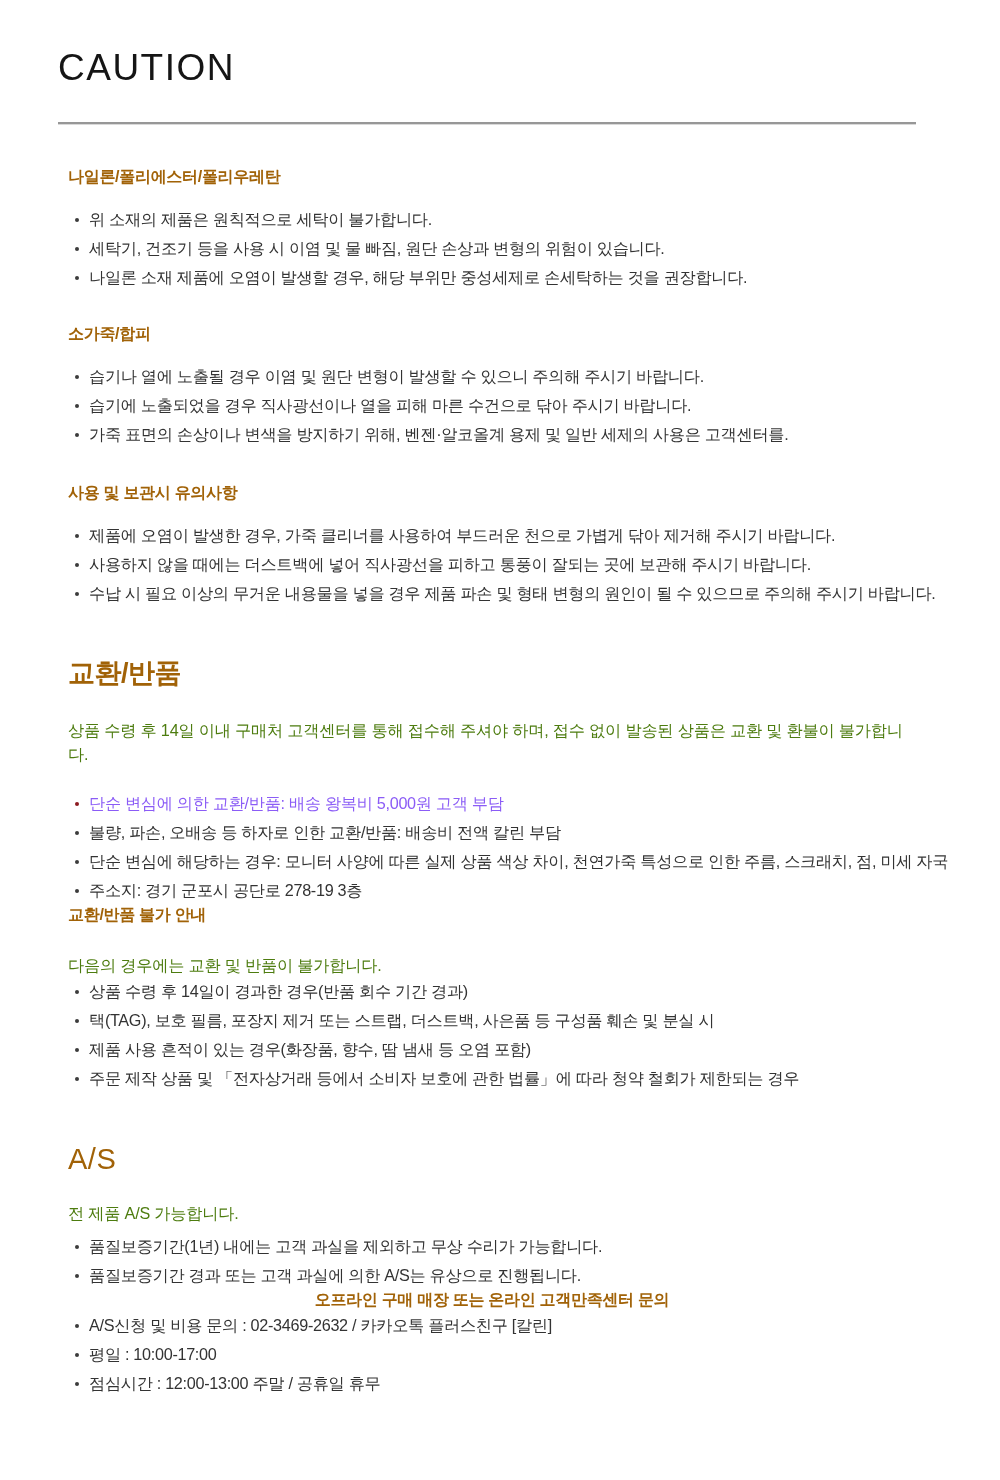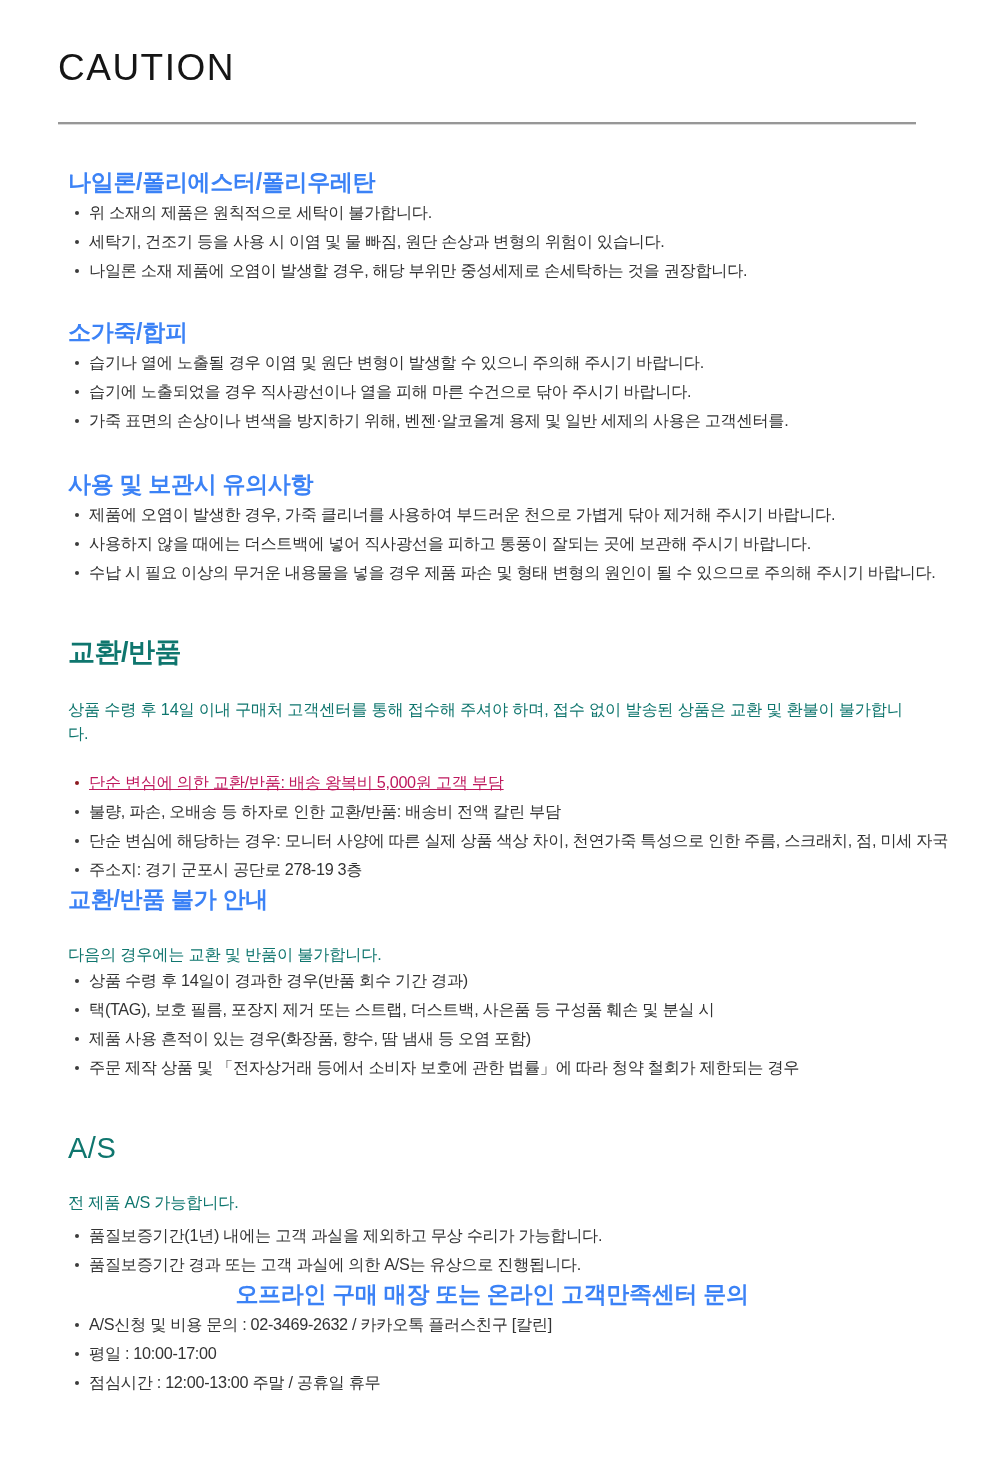--- a/index.html
+++ b/index.html
@@ -29,42 +29,42 @@
     margin-top: 33px;
     height: 2px;
     background: #979797;
     border-bottom: 1px solid #d9d9d9;
   }
   .content {
     padding-left: 10px;
   }
   h3.sub-heading {
     margin: 0;
-    font-size: 23px;
+    font-size: 16px;
     font-weight: 700;
-    color: #3b82f6;
+    color: #a16207;
     letter-spacing: -0.3px;
   }
   .big-title {
     margin: 0;
     font-size: 27px;
     font-weight: 700;
-    color: #0f766e;
+    color: #a16207;
     letter-spacing: -0.5px;
   }
   .big-title.light {
     font-weight: 400;
     font-size: 29px;
     letter-spacing: 0.5px;
   }
   p.intro {
     margin: 0;
     font-size: 16.2px;
     line-height: 24px;
-    color: #0f766e;
+    color: #4d7c0f;
     letter-spacing: -0.2px;
   }
   ul.bullet-list {
     list-style: none;
     margin: 0;
     padding: 0;
   }
   ul.bullet-list li {
     position: relative;
     padding-left: 21px;
@@ -78,29 +78,28 @@
     content: "";
     position: absolute;
     left: 7px;
     top: 13px;
     width: 4px;
     height: 4px;
     border-radius: 50%;
     background: #3c3c3c;
   }
   ul.bullet-list li.red {
-    color: #be185d;
-    text-decoration: underline;
+    color: #8b5cf6;
   }
   ul.bullet-list li.red::before {
     background: #8c1a20;
   }
   
   .sec-care-1   { margin-top: 42px; }
-  .sec-care-1 ul, .sec-care-2 ul, .sec-care-3 ul { }
+  .sec-care-1 ul, .sec-care-2 ul, .sec-care-3 ul { margin-top: 17px; }
   .sec-care-2   { margin-top: 32px; }
   .sec-care-3   { margin-top: 34px; }
   .sec-exchange { margin-top: 47px; }
   .sec-exchange .intro { margin-top: 27px; }
   .sec-exchange ul.exchange-list { margin-top: 23px; }
   .no-return-heading { margin-top: 27px; }
   .no-return-intro   { margin-top: 21px; }
   .no-return-list    { margin-top: 21px; }
   .sec-as { margin-top: 50px; }
   .sec-as .intro { margin-top: 25px; }

